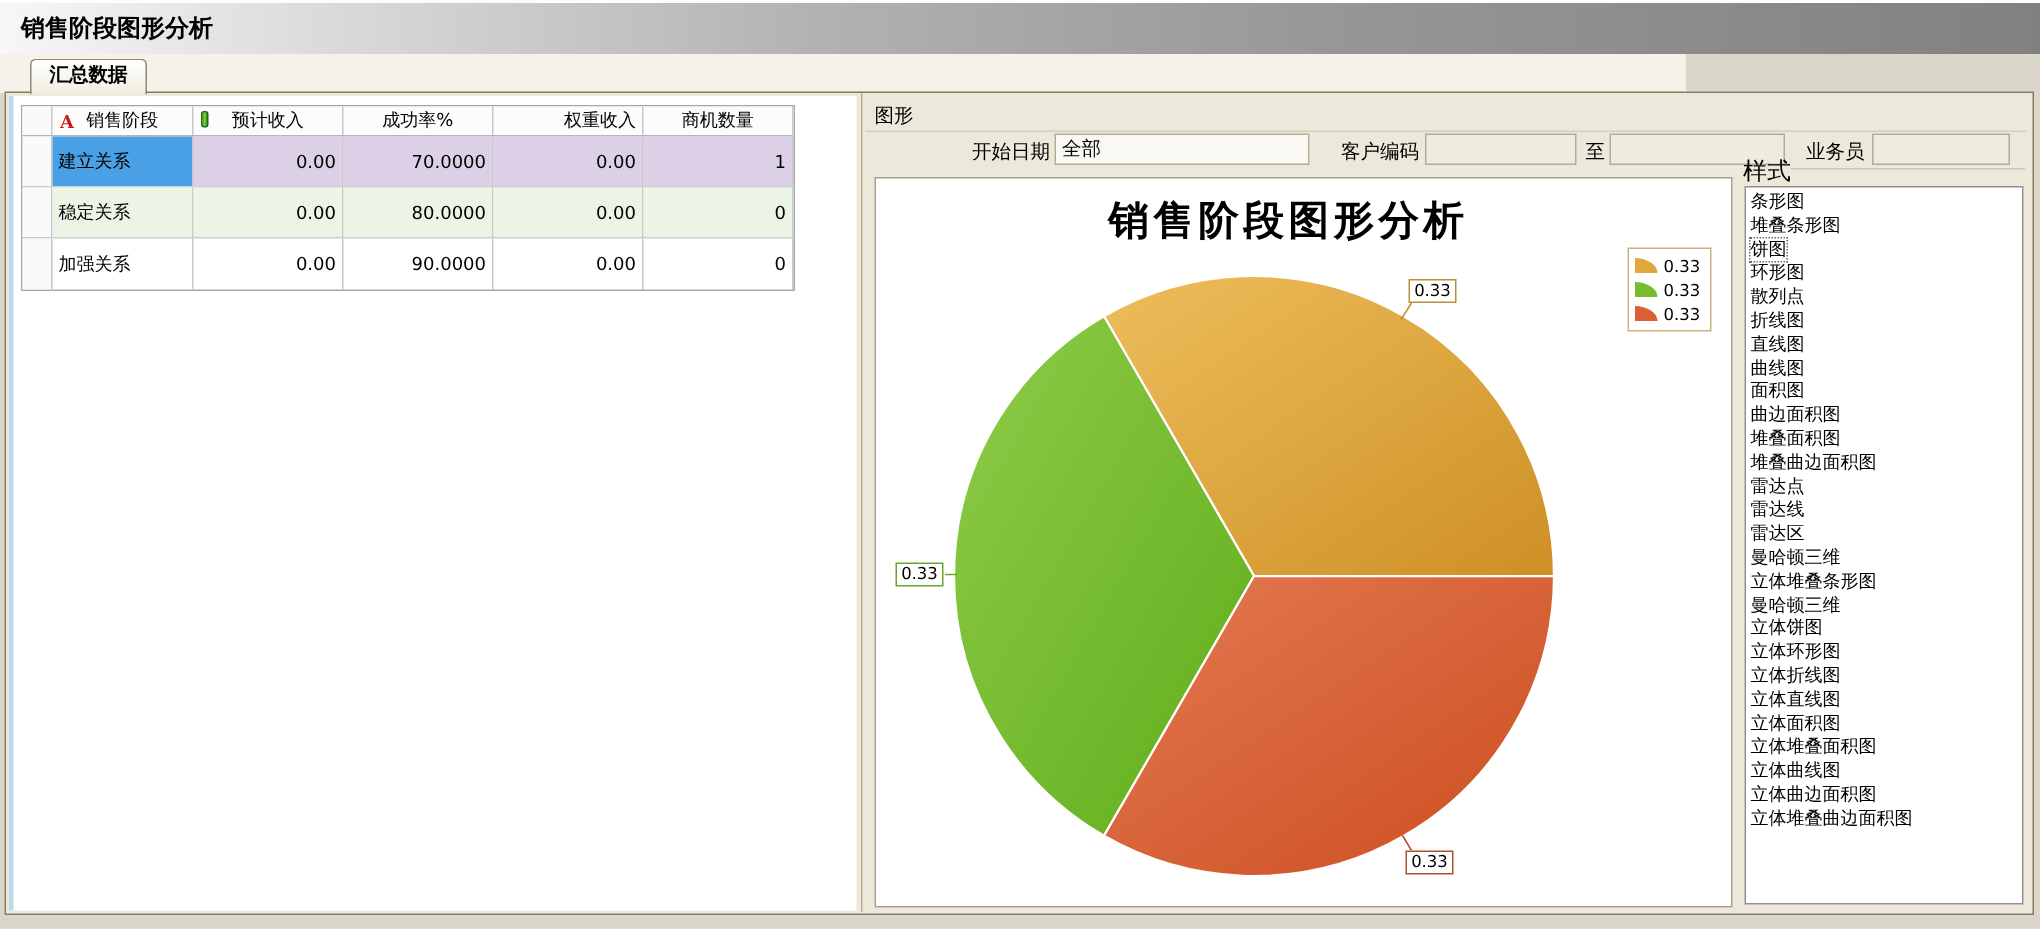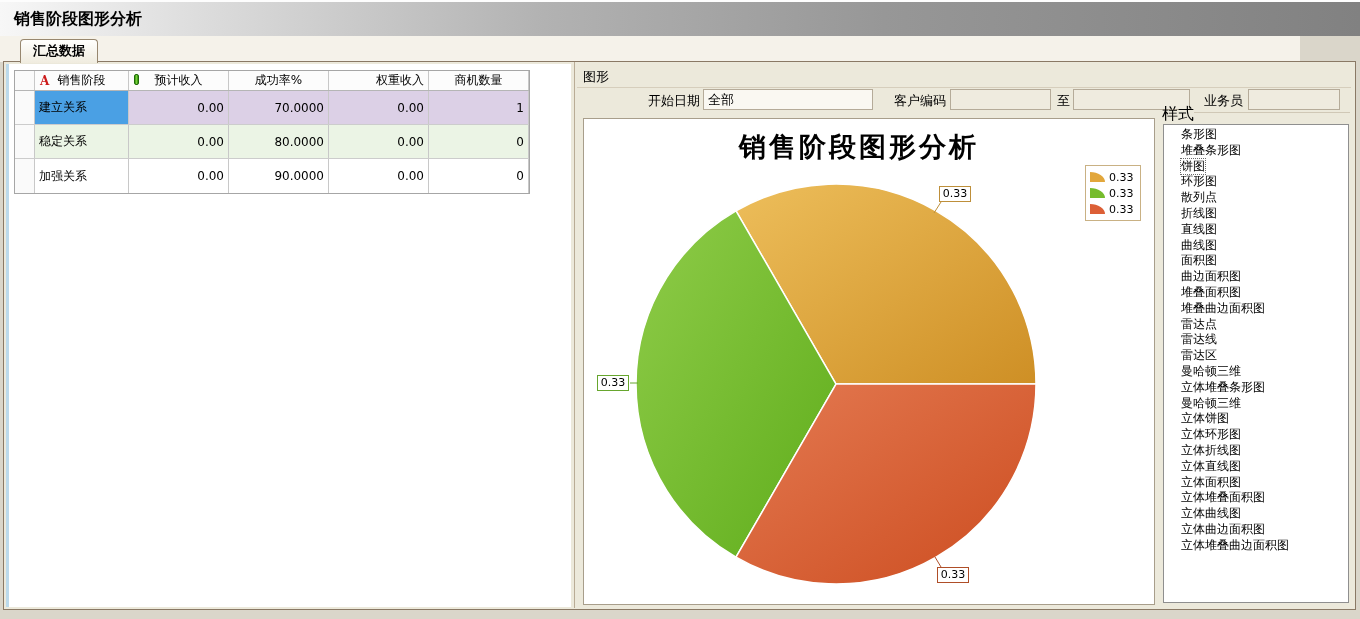--- a/index.html
+++ b/index.html
@@ -15,21 +15,21 @@
 
   
   .titlebar {
     left:0; top:0; width:1360px; height:36px;
     background: linear-gradient(90deg,#F7F7F7 0%,#DCDCDC 15%,#B2B2B2 40%,#979797 65%,#818181 100%);
     border-top: 2px solid #FDFDFD;
   }
   .titlebar-text { position:absolute; left:14px; top:7px; font-size:16px; font-weight:bold; }
 
   
-  .tabstrip { left:0; top:36px; width:1300px; height:26px; background:#F5F2EA;text-decoration:underline; }
+  .tabstrip { left:0; top:36px; width:1124px; height:26px; background:#F5F2EA;text-decoration:underline; }
   .tab-active {
     position:absolute; left:20px; top:3px; height:24px; padding:0 12px;
     background: linear-gradient(#FFFFFD,#F0ECDF);
     border:1px solid #97876F; border-bottom:none;
     border-radius:4px 4px 0 0;
     font-size:13px; font-weight:bold; line-height:22px; z-index:5;
   }
 
   
   .content-frame {
@@ -97,21 +97,21 @@
   .legend-label { font-size:11px; }
 
   
   .style-caption { left:1162px; top:104px; font-size:16px; }
   .style-caption-line { left:1194px; top:112px; width:156px; height:1px; background:#D0C8B6; }
   .style-list {
     left:1163px; top:124px; width:186px; height:479px;
     background:#fff; border:1px solid #8F8F8F;
     font-size:12px; padding:2px 1px; overflow:hidden;
   }
-  .style-item { height:15.8px; line-height:15.5px; padding-left:16px; white-space:nowrap; }
+  .style-item { height:15.8px; line-height:15.5px; padding-left:2px; white-space:nowrap; }
   .style-item span { display:inline-block; }
   .style-item.focused span { outline:1px dotted #6B6B6B; }
 
   .bottom-strip { left:0; top:610px; width:1360px; height:9px; background:#DAD6CA; }
 </style>
 </head>
 <body>
 
 <div class="abs titlebar">
   <div class="titlebar-text">销售阶段图形分析</div>

